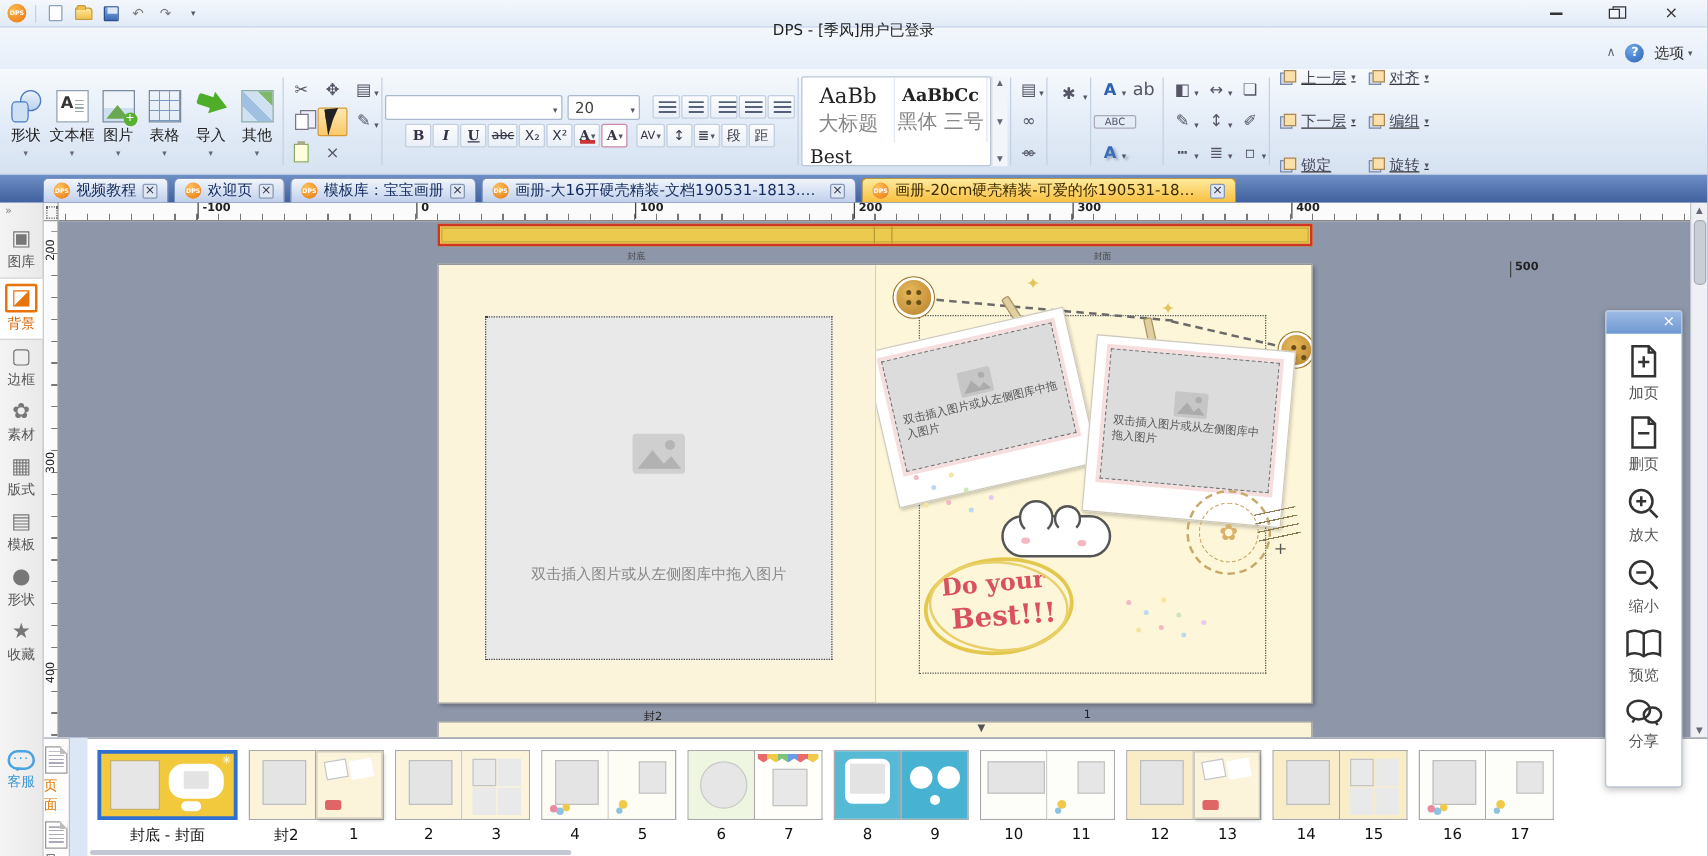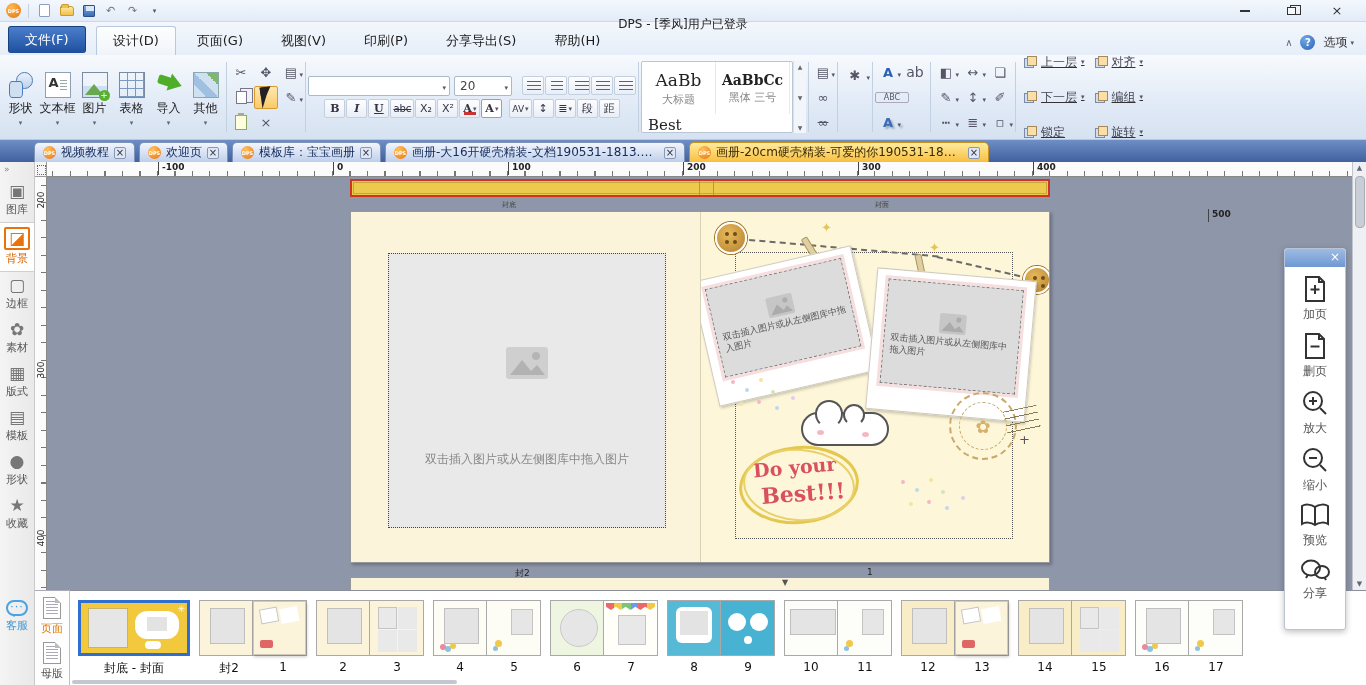--- a/index.html
+++ b/index.html
@@ -75,21 +75,21 @@
   .fbtn b{font-family:"DejaVu Serif","Liberation Serif",serif;}
   .fbtn .dd{margin-left:1px;}
   .alns{display:flex;gap:1px;margin-left:6px;}
   .aln{width:22px;height:19px;border:1px solid #c3cfdf;border-radius:2px;background:linear-gradient(#fdfdfe,#e9eff7);position:relative;}
   .aln::before{content:"";position:absolute;left:4px;top:4px;width:14px;height:11px;background:repeating-linear-gradient(#55627a 0 1.5px,transparent 1.5px 4px);}
   .aln.a-c::before{left:5px;width:12px;}
   .aln.a-r::before{left:6px;}
   .styles-box{width:152px;height:72px;background:#fff;border:1px solid #b9c6d8;border-radius:2px;display:flex;flex-wrap:wrap;overflow:hidden;align-self:center;position:relative;}
   .style-card{width:74px;height:52px;border-right:1px solid #e3e9f1;display:flex;flex-direction:column;align-items:center;justify-content:center;gap:2px;}
   .style-sample{font-size:17px;color:#222;font-family:"DejaVu Serif","Liberation Serif",serif;white-space:nowrap;}
-  .style-name{font-size:11px;color:#888;white-space:nowrap;}
+  .style-name{font-size:16px;color:#888;white-space:nowrap;}
   .style-card.c2 .style-sample{font-size:14px;font-weight:bold;}
   .style-partial{position:absolute;left:6px;bottom:-2px;font-size:15px;color:#222;font-family:"DejaVu Serif","Liberation Serif",serif;}
   .style-scroll{width:13px;display:flex;flex-direction:column;align-items:center;justify-content:space-between;padding:2px 0;border-left:1px solid #d8e0ea;align-self:center;height:72px;background:#f2f5fa;font-size:6px;color:#667;}
   .red-bar::after{content:"";position:absolute;left:4px;bottom:2px;width:12px;height:3px;background:#c33;}
   .hl-box{border:1px solid #c8a;background:#fff;}
   .shadowA{text-shadow:2px 2px 2px #9ab;color:#3a6ab8;font-weight:bold;}
   .arr-group{display:grid;grid-template-columns:auto auto;gap:18px 10px;align-content:center;padding:0 6px;text-decoration:underline;}
   .arr-item{display:flex;align-items:center;gap:4px;font-size:12px;color:#445;}
   .ico-layerpair{width:13px;height:12px;position:relative;}
   .ico-layerpair::before{content:"";position:absolute;left:0;bottom:0;width:8px;height:8px;background:#cfdef0;border:1px solid #7a8aa8;}
@@ -112,21 +112,21 @@
   .sb-label{font-size:11px;color:#555;}
   .sb-item.active{background:#fff;border-top:1px solid #d0d0d0;border-bottom:1px solid #d0d0d0;}
   .sb-item.active .sb-glyph{color:#e8720c;border:2px solid #e8720c;border-radius:2px;padding:0 3px;background:#fff;}
   .sb-item.active .sb-label{color:#d96400;}
   .sb-support{position:absolute;left:0;bottom:52px;width:100%;display:flex;flex-direction:column;align-items:center;gap:2px;}
   .chat-ico{width:22px;height:16px;border:2px solid #4aa3e0;border-radius:8px;position:relative;color:#4aa3e0;font-size:9px;line-height:9px;text-align:center;letter-spacing:1px;}
   .chat-ico::after{content:"";position:absolute;left:3px;bottom:-6px;border:3px solid transparent;border-top-color:#4aa3e0;}
   .sb-support span{color:#3a96d4;font-size:11px;}
 
   
-  .pagebar{position:absolute;left:35px;top:590px;width:35px;bottom:0;background:#fdfdfd;border-right:1px solid #c0c0c0;border-top:1px solid #aab;z-index:31;overflow:hidden;}
+  .pagebar{position:absolute;left:35px;top:590px;width:21px;bottom:0;background:#fdfdfd;border-right:1px solid #c0c0c0;border-top:1px solid #aab;z-index:31;overflow:hidden;}
   .pb-item{display:flex;flex-direction:column;align-items:center;padding-top:6px;gap:2px;}
   .doc-ico{width:18px;height:22px;background:#fff;border:1px solid #999;position:relative;}
   .doc-ico::before{content:"";position:absolute;left:2px;top:3px;width:12px;height:15px;background:repeating-linear-gradient(#aab 0 1px,transparent 1px 3px);}
   .doc-ico::after{content:"";position:absolute;right:-1px;top:-1px;border:3px solid #fff;border-left-color:#bbb;border-bottom-color:#bbb;}
   .pb-label{font-size:11px;color:#555;}
   .pb-item.active .pb-label{color:#e07800;}
 
   
   .canvas-area{position:absolute;left:35px;top:162px;width:1331px;height:428px;background:#8e96a9;z-index:20;}
   .ruler-corner{position:absolute;left:0;top:0;width:12px;height:15px;background:#f6f6f6;border-right:1px solid #999;border-bottom:1px solid #999;}
@@ -255,30 +255,20 @@
           <span class="ico-min"></span>
         </span>
       <span class="win-btn">
           <span class="ico-restore"></span>
         </span>
       <span class="win-btn">×</span>
     </div>
   </div>
 
   <div class="menubar">
-    <div style="display:flex;align-items:flex-end;">
-
-    <div class="menu-tab v-file file">文件(F)</div>
-        <div class="menu-tab v-active active">设计(D)</div>
-        <div class="menu-tab">页面(G)</div>
-        <div class="menu-tab">视图(V)</div>
-        <div class="menu-tab">印刷(P)</div>
-        <div class="menu-tab">分享导出(S)</div>
-        <div class="menu-tab">帮助(H)</div>
-      </div>
     <div class="menu-right">
       <span class="chev-up">∧</span>
       <span class="help-circle">?</span>
       <span class="options">
           <span>选项</span>
           <span class="dd">▾</span>
         </span>
     </div>
   </div>
 

